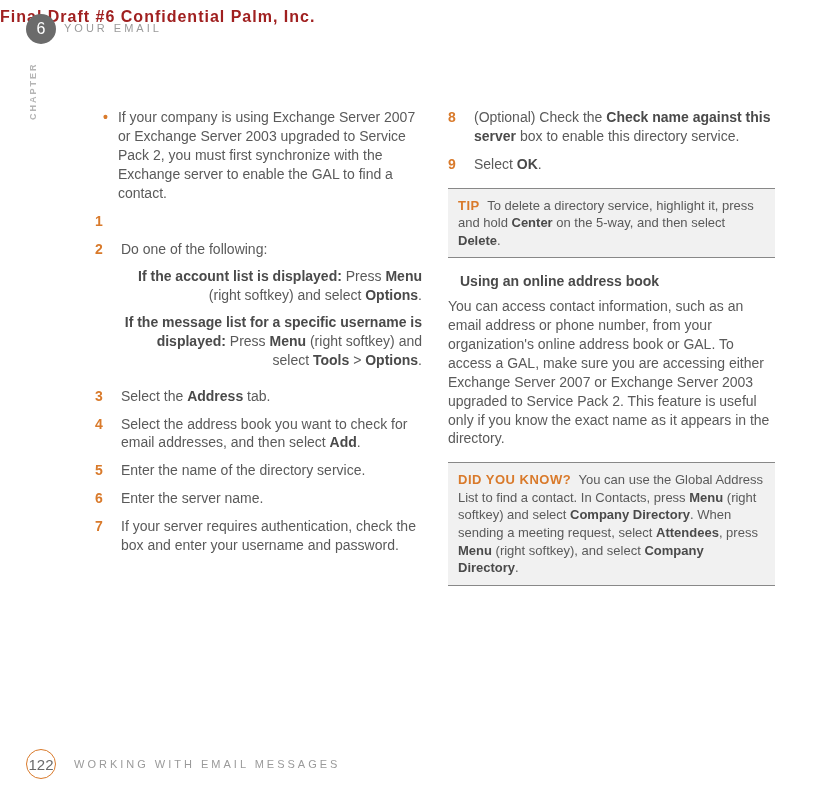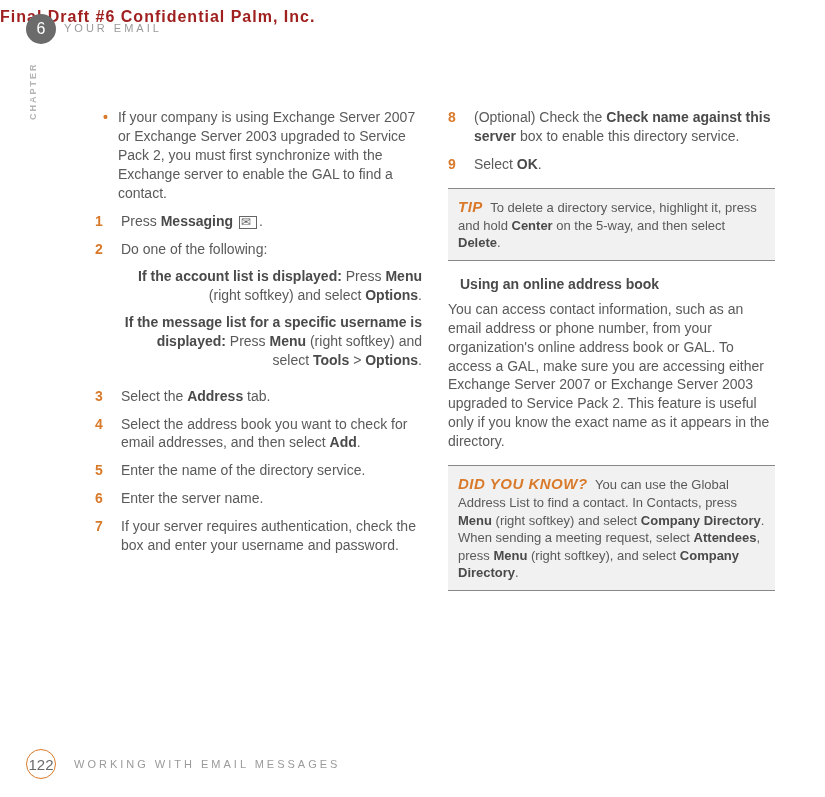--- a/index.html
+++ b/index.html
@@ -124,24 +124,23 @@
     border-bottom: 1px solid #888;
     background: #f1f1f1;
     padding: 8px 10px;
     margin: 14px 0;
     font-size: 13px;
     line-height: 1.35;
   }
   .box-label {
     color: #d97a2b;
     font-weight: bold;
-    font-size: 15px;
+    font-size: 13px;
     letter-spacing: 0.5px;
     margin-right: 4px;
-    font-style: italic;
   }
   .section-h {
     font-weight: bold;
     color: #4a4a4a;
     margin-bottom: 6px;
     margin-top: 8px;
     margin-left: 12px;
   }
   .footer {
     position: absolute;
@@ -180,23 +179,20 @@
 <div class="content">
   <div class="col">
 
     <div class="bullet-item">
       <span class="bullet-dot">•</span>
       <span>If your company is using Exchange Server 2007 or Exchange Server 2003 upgraded to Service Pack 2, you must first synchronize with the Exchange server to enable the GAL to find a contact.</span>
     </div>
 
     <div class="num-item">
       <span class="num">1</span>
-      <span>
-        <span>Press </span><span class="b">Messaging</span><span> </span><span class="email-icon"></span>.
-      </span>
     </div>
 
     <div class="num-item">
       <span class="num">2</span>
       <div>
         <div>Do one of the following:</div>
         <div class="sub-block">
           <span class="b">If the account list is displayed:</span><span> Press </span><span class="b">Menu</span><span> (right softkey) and select </span><span class="b">Options</span><span>.</span>
         </div>
         <div class="sub-block">

